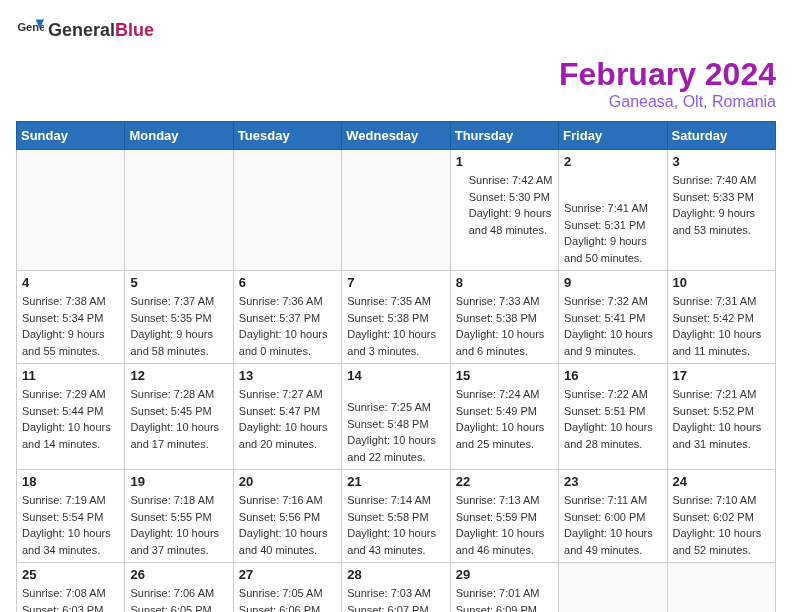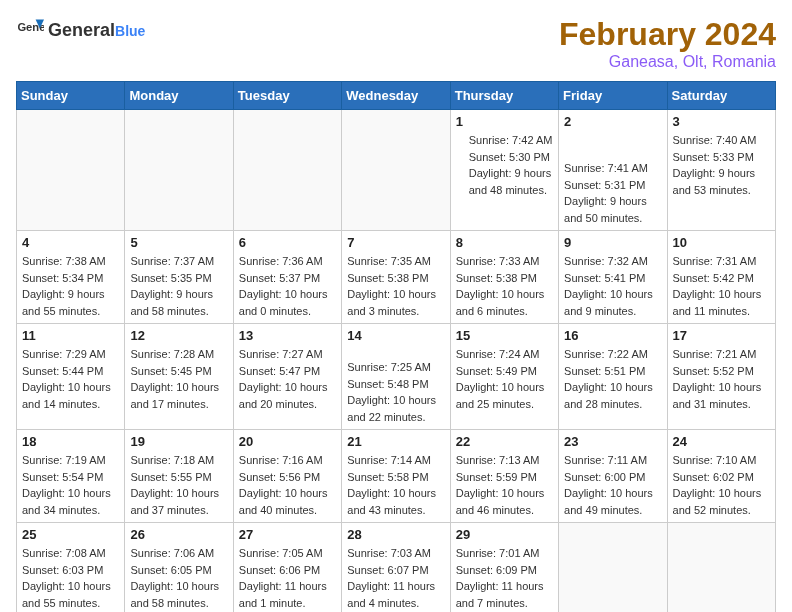--- a/index.html
+++ b/index.html
@@ -15,27 +15,27 @@
       justify-content: space-between;
       align-items: flex-start;
       margin-bottom: 10px;
     }
     .logo {
       display: flex;
       align-items: center;
       gap: 4px;
     }
     .logo-text-general { font-size: 18px; font-weight: bold; color: #333; }
-    .logo-text-blue { font-size: 14px; font-weight: bold; color: #3b82f6; }
+    .logo-text-blue { font-size: 18px; font-weight: bold; color: #be185d; }
     .logo-icon {
       width: 28px;
       height: 28px;
     }
     .title-area { text-align: right; }
-    .title-area h1 { font-size: 32px; font-weight: bold; color: #a16207; }
+    .title-area h1 { font-size: 32px; font-weight: bold; color: #a21caf; margin-top: 40px; }
     .title-area h2 { font-size: 16px; font-weight: normal; color: #8b5cf6; }
 
     .calendar {
       width: 100%;
       border-collapse: collapse;
       border: 1px solid #ccc;
     }
     .calendar th {
       background-color: #2a6fba;
       color: #fff;

